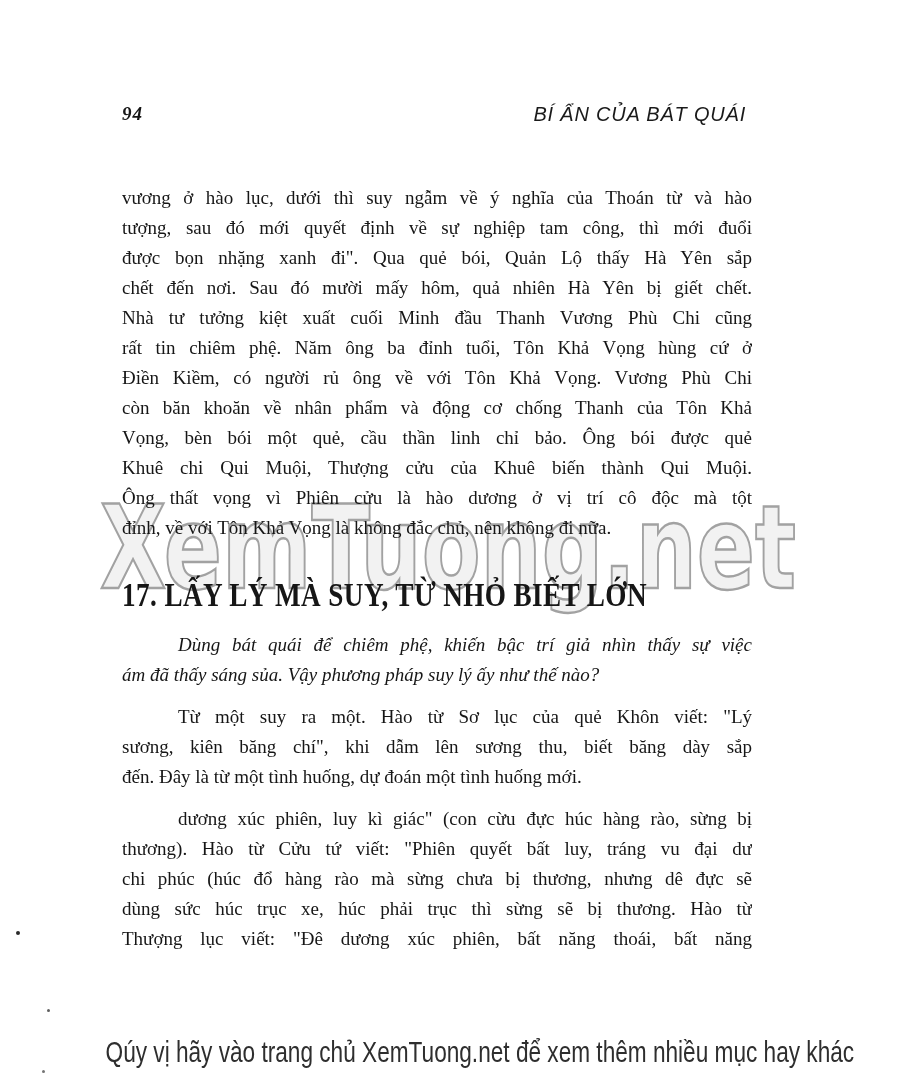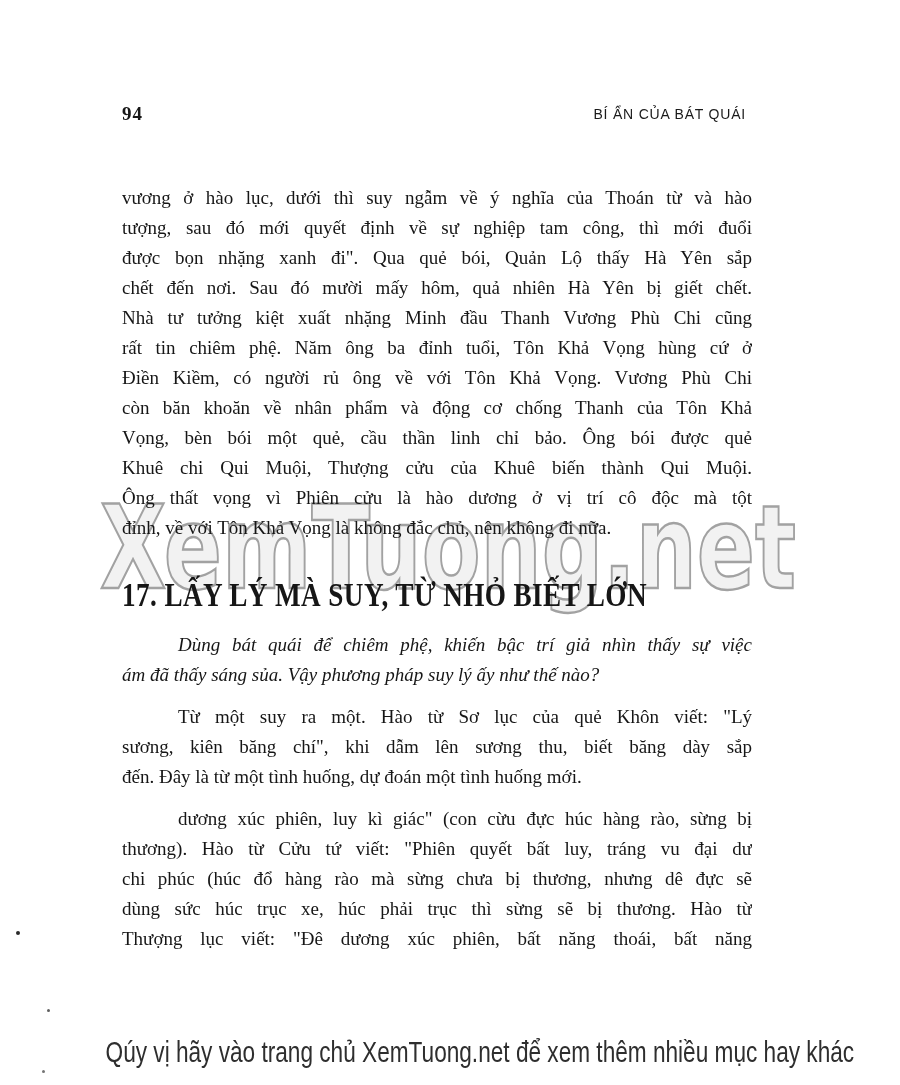--- a/index.html
+++ b/index.html
@@ -14,32 +14,33 @@
   }
 
   
   .header-row {
     position: absolute;
     left: 122px;
     top: 103px;
     width: 624px;
     display: flex;
     justify-content: space-between;
-    align-items: center;
+    align-items: flex-start;
     z-index: 2;
+    font-style: italic;
   }
   .page-number {
     font-family: "Liberation Serif", serif;
     font-weight: 700;
     font-size: 19px;
     letter-spacing: 1px;
   }
   .running-title {
     font-family: "Liberation Sans", sans-serif;
-    font-size: 14px;
+    font-size: 20px;
     letter-spacing: 0.8px;
     color: #1a1a1a;
   }
 
   
   .textblock {
     position: absolute;
     left: 122px;
     top: 183px;
     width: 630px;
@@ -129,21 +130,21 @@
   <svg class="watermark-svg" width="706" height="160" viewBox="0 0 706 160" aria-hidden="true">
     <text x="2" y="120" font-family="DejaVu Sans, sans-serif" font-weight="bold" font-size="115" textLength="696" lengthAdjust="spacingAndGlyphs" stroke-width="2.5" fill="#f2f2f2" stroke="#9e9e9e">XemTuong.net</text>
   </svg>
 
   <main class="textblock">
     <div class="para para-1 para-end">
         <div class="line">vương ở hào lục, dưới thì suy ngẫm về ý nghĩa của Thoán từ và hào</div>
         <div class="line">tượng, sau đó mới quyết định về sự nghiệp tam công, thì mới đuổi</div>
         <div class="line">được bọn nhặng xanh đi". Qua quẻ bói, Quản Lộ thấy Hà Yên sắp</div>
         <div class="line">chết đến nơi. Sau đó mười mấy hôm, quả nhiên Hà Yên bị giết chết.</div>
-        <div class="line">Nhà tư tưởng kiệt xuất nhặng Minh đầu Thanh Vương Phù Chi cũng</div>
+        <div class="line">Nhà tư tưởng kiệt xuất cuối Minh đầu Thanh Vương Phù Chi cũng</div>
         <div class="line">rất tin chiêm phệ. Năm ông ba đỉnh tuổi, Tôn Khả Vọng hùng cứ ở</div>
         <div class="line">Điền Kiềm, có người rủ ông về với Tôn Khả Vọng. Vương Phù Chi</div>
         <div class="line">còn băn khoăn về nhân phẩm và động cơ chống Thanh của Tôn Khả</div>
         <div class="line">Vọng, bèn bói một quẻ, cầu thần linh chỉ bảo. Ông bói được quẻ</div>
         <div class="line">Khuê chi Qui Muội, Thượng cửu của Khuê biến thành Qui Muội.</div>
         <div class="line">Ông thất vọng vì Phiên cửu là hào dương ở vị trí cô độc mà tột</div>
         <div class="line line-last">đỉnh, về với Tôn Khả Vọng là không đắc chủ, nên không đi nữa.</div>
       </div>
 
     <h2 class="section-heading">

